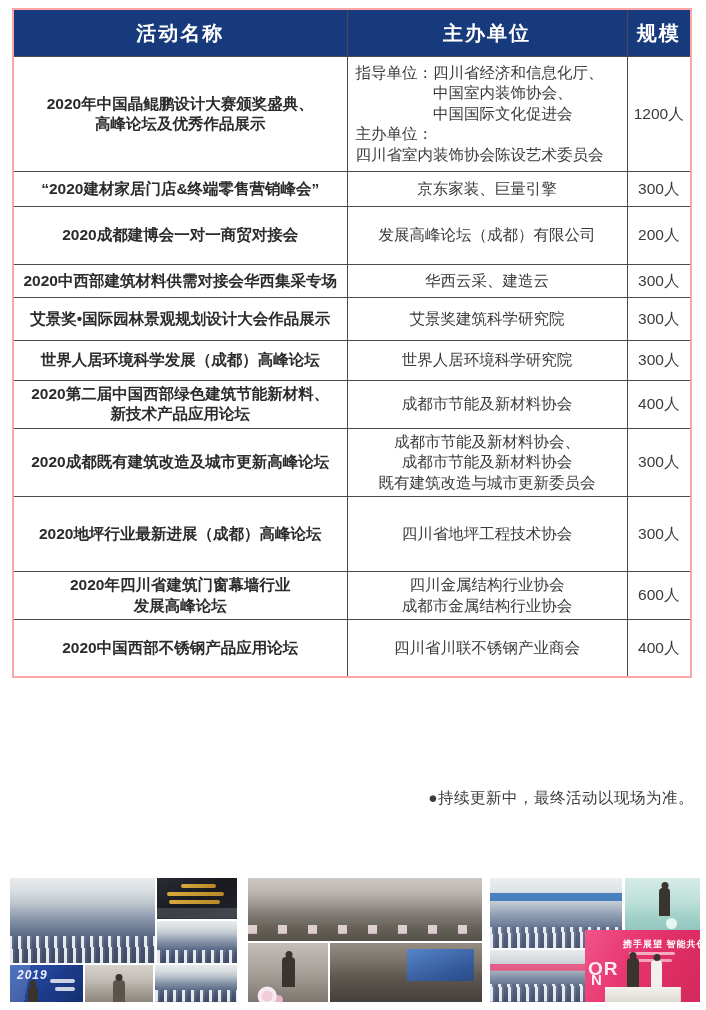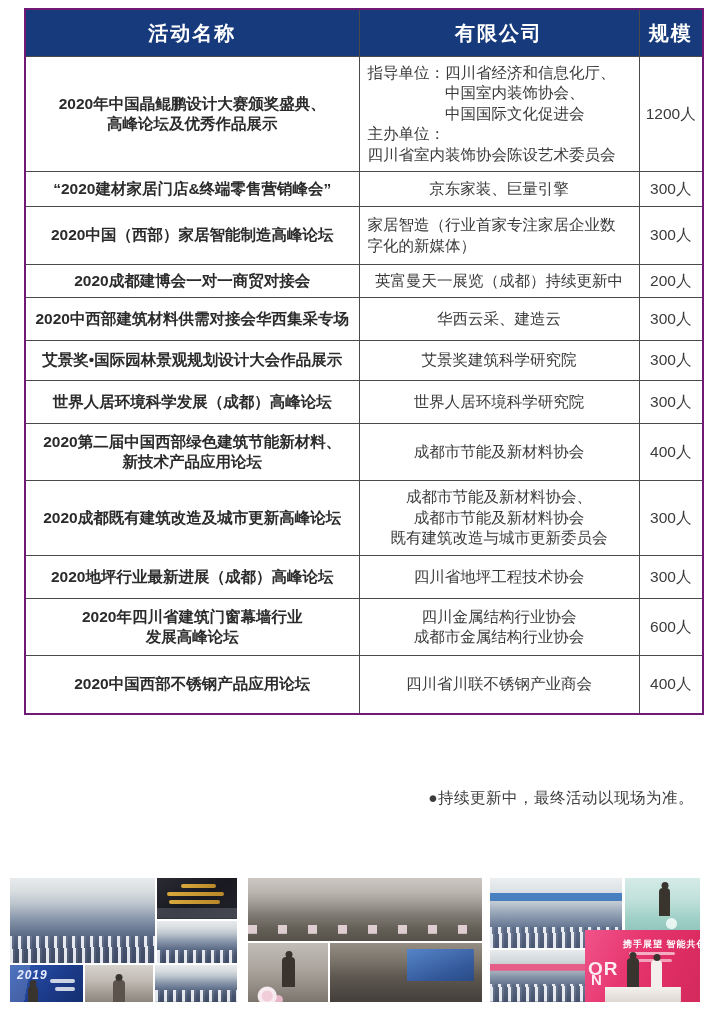--- a/index.html
+++ b/index.html
@@ -3,23 +3,23 @@
 <meta charset="utf-8">
 <style>
   html,body{margin:0;padding:0;}
   body{
     width:706px;height:1010px;position:relative;background:#ffffff;
     font-family:"Liberation Sans","DejaVu Sans",sans-serif;
     overflow:hidden;
   }
   
   table.events{
-    position:absolute;left:24px;top:8px;width:678px;
+    position:absolute;left:12px;top:8px;width:678px;
     border-collapse:collapse;table-layout:fixed;
-    border:2px solid #701a75;
+    border:2px solid #fca5a5;
     padding-left:12px;
   }
   .events th,.events td{border:1.5px solid #4a4a4a;}
   .events thead th{
     background:#173a7c;color:#ffffff;font-size:20px;font-weight:bold;
     height:44px;text-align:center;letter-spacing:2px;
   }
   .events td{
     font-size:15.5px;color:#3a3a3a;text-align:center;vertical-align:middle;
     white-space:pre-line;line-height:1.32;padding:3px 6px;
@@ -125,49 +125,43 @@
 
 <table class="events">
   <colgroup>
     <col style="width:334px">
       <col style="width:280px">
       <col style="width:64px">
   </colgroup>
   <thead>
     <tr>
       <th>活动名称</th>
-      <th>有限公司</th>
+      <th>主办单位</th>
       <th>规模</th>
     </tr>
   </thead>
   <tbody>
     <tr>
       <td class="act">2020年中国晶鲲鹏设计大赛颁奖盛典、
 高峰论坛及优秀作品展示</td>
       <td class="host-left">指导单位：四川省经济和信息化厅、
 　　　　　中国室内装饰协会、
 　　　　　中国国际文化促进会
 主办单位：
 四川省室内装饰协会陈设艺术委员会</td>
       <td>1200人</td>
     </tr>
     <tr>
       <td class="act">“2020建材家居门店&amp;终端零售营销峰会”</td>
       <td>京东家装、巨量引擎</td>
       <td>300人</td>
     </tr>
     <tr>
-      <td class="act">2020中国（西部）家居智能制造高峰论坛</td>
-      <td class="host-left">家居智造（行业首家专注家居企业数
-字化的新媒体）</td>
-      <td>300人</td>
-    </tr>
-    <tr>
       <td class="act">2020成都建博会一对一商贸对接会</td>
-      <td>英富曼天一展览（成都）持续更新中</td>
+      <td>发展高峰论坛（成都）有限公司</td>
       <td>200人</td>
     </tr>
     <tr>
       <td class="act">2020中西部建筑材料供需对接会华西集采专场</td>
       <td>华西云采、建造云</td>
       <td>300人</td>
     </tr>
     <tr>
       <td class="act">艾景奖•国际园林景观规划设计大会作品展示</td>
       <td>艾景奖建筑科学研究院</td>

